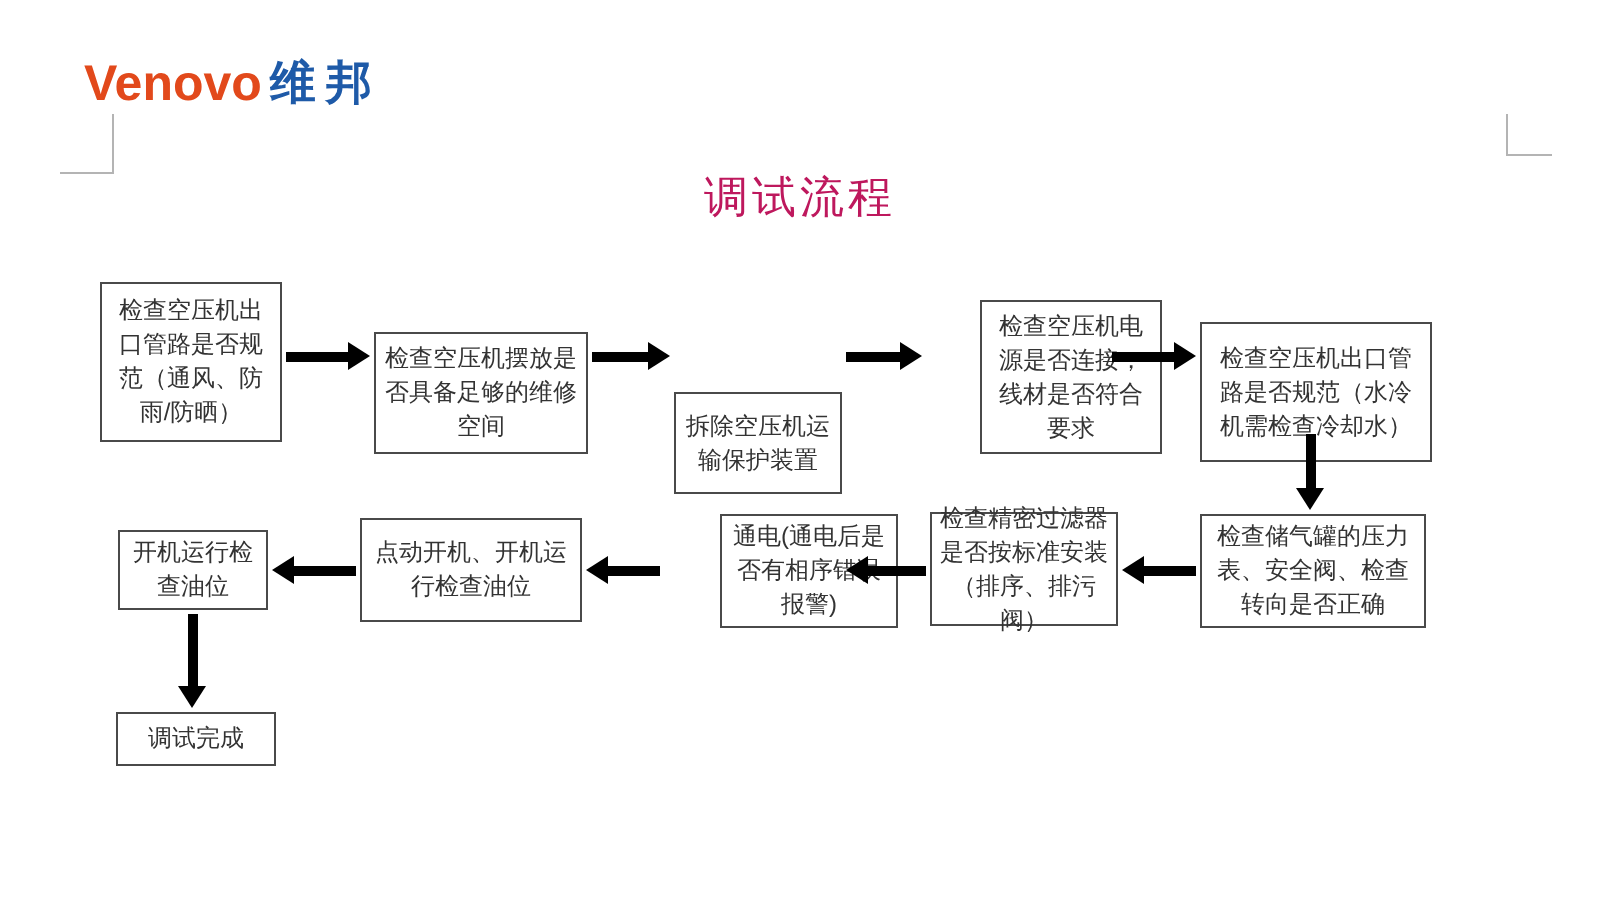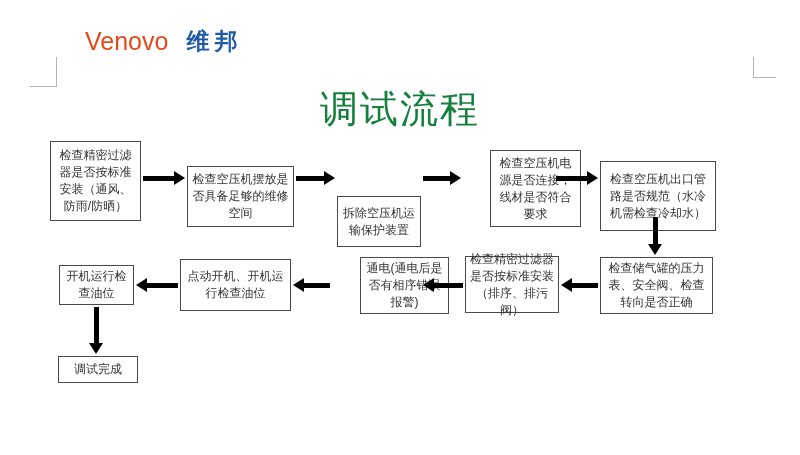--- a/index.html
+++ b/index.html
@@ -4,39 +4,38 @@
 <style>
   html,body{margin:0;padding:0;}
   body{
     width:800px;height:455px;position:relative;background:#ffffff;
     font-family:"Liberation Sans","DejaVu Sans",sans-serif;
     overflow:hidden;
   }
   
   .logo{position:absolute;left:42px;top:26px;white-space:nowrap;}
   .logo .brand{
-    font-size:25px;font-weight:400;color:#e2491b;letter-spacing:0px;
+    font-size:25px;font-weight:700;color:#e2491b;letter-spacing:0px;
     font-family:"Liberation Sans","DejaVu Sans",sans-serif;
-    margin-left:43px;
   }
   .logo .brand-cn{
     font-size:23px;font-weight:700;color:#1e5aa8;letter-spacing:5px;
-    margin-left:18px;vertical-align:1px;
+    margin-left:4px;vertical-align:1px;
   }
   
   .corner{position:absolute;}
   .corner-left{left:30px;top:57px;width:26px;height:29px;
     border-right:1px solid #b4b4b4;border-bottom:1px solid #b4b4b4;}
   .corner-right{left:753px;top:57px;width:22px;height:20px;
     border-left:1px solid #b4b4b4;border-bottom:1px solid #b4b4b4;}
   
   .title{
     position:absolute;left:0;top:84px;width:100%;text-align:center;
     font-family:"DejaVu Serif","Liberation Serif",serif;
-    font-size:38px;font-weight:500;color:#15803d;letter-spacing:2px;
+    font-size:22px;font-weight:500;color:#be185d;letter-spacing:2px;
   }
   
   .fbox{
     position:absolute;border:1px solid #4a4a4a;background:#fff;
     display:flex;align-items:center;justify-content:center;text-align:center;
     font-size:12px;line-height:17px;color:#333;padding:3px 4px;box-sizing:border-box;
   }
   .b1 {left:50px; top:141px;width:91px; height:80px;}
   .b2 {left:187px;top:166px;width:107px;height:61px;}
   .b3 {left:337px;top:152px;width:84px; height:51px;margin-top:44px;}
@@ -75,21 +74,21 @@
 
 <div class="logo">
   <span class="brand">Venovo</span><span class="brand-cn">维邦</span>
 </div>
 
 <div class="corner corner-left"></div>
 <div class="corner corner-right"></div>
 
 <div class="title">调试流程</div>
 
-<div class="fbox b1">检查精密过滤器是否按标准安装（通风、防雨/防晒）</div>
+<div class="fbox b1">检查空压机出口管路是否规范（通风、防雨/防晒）</div>
 <div class="fbox b2">检查空压机摆放是否具备足够的维修空间</div>
 <div class="fbox b3">拆除空压机运输保护装置</div>
 <div class="fbox b4">检查空压机电源是否连接，线材是否符合要求</div>
 <div class="fbox b5">检查空压机出口管路是否规范（水冷机需检查冷却水）</div>
 
 <div class="fbox b6">检查储气罐的压力表、安全阀、检查转向是否正确</div>
 <div class="fbox b7">检查精密过滤器是否按标准安装（排序、排污阀）</div>
 <div class="fbox b8">通电(通电后是否有相序错误报警)</div>
 <div class="fbox b9">点动开机、开机运行检查油位</div>
 <div class="fbox b10">开机运行检查油位</div>

